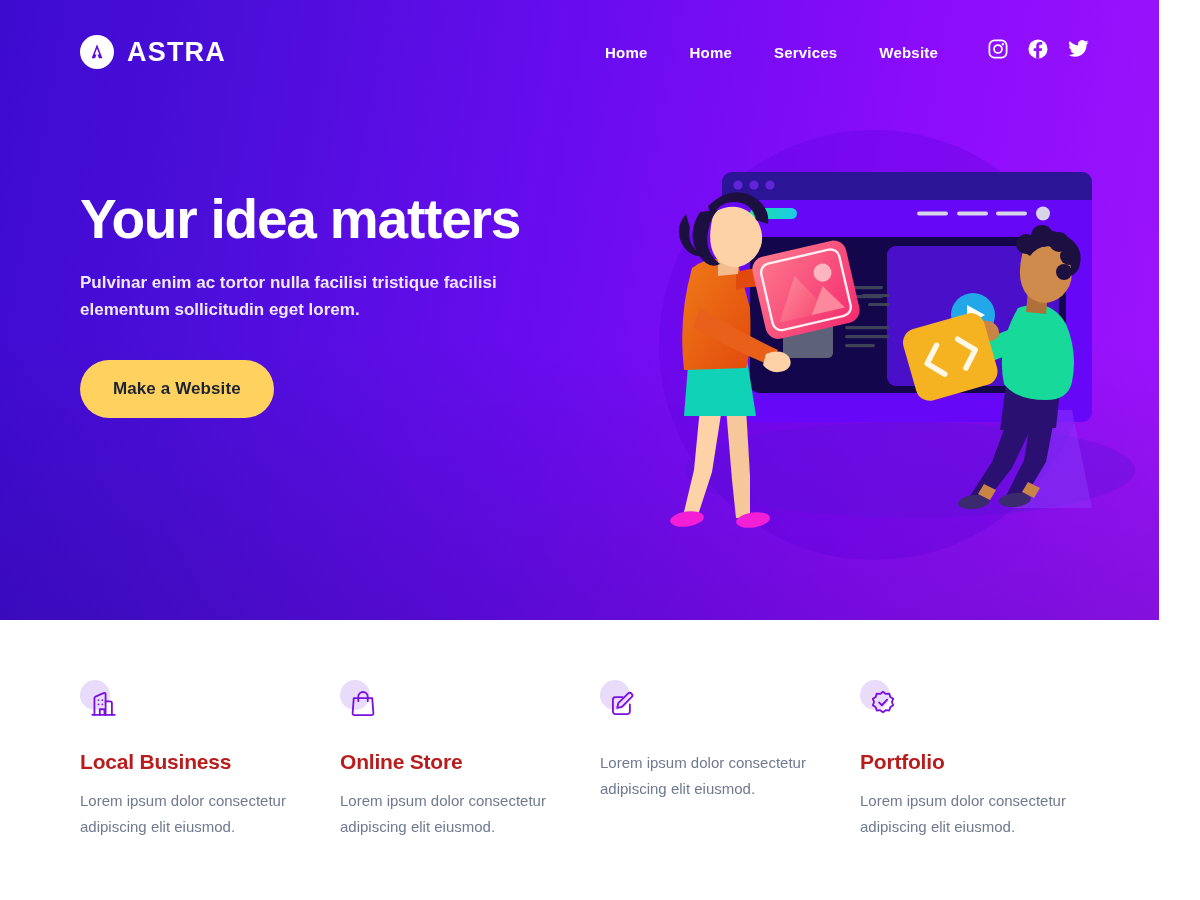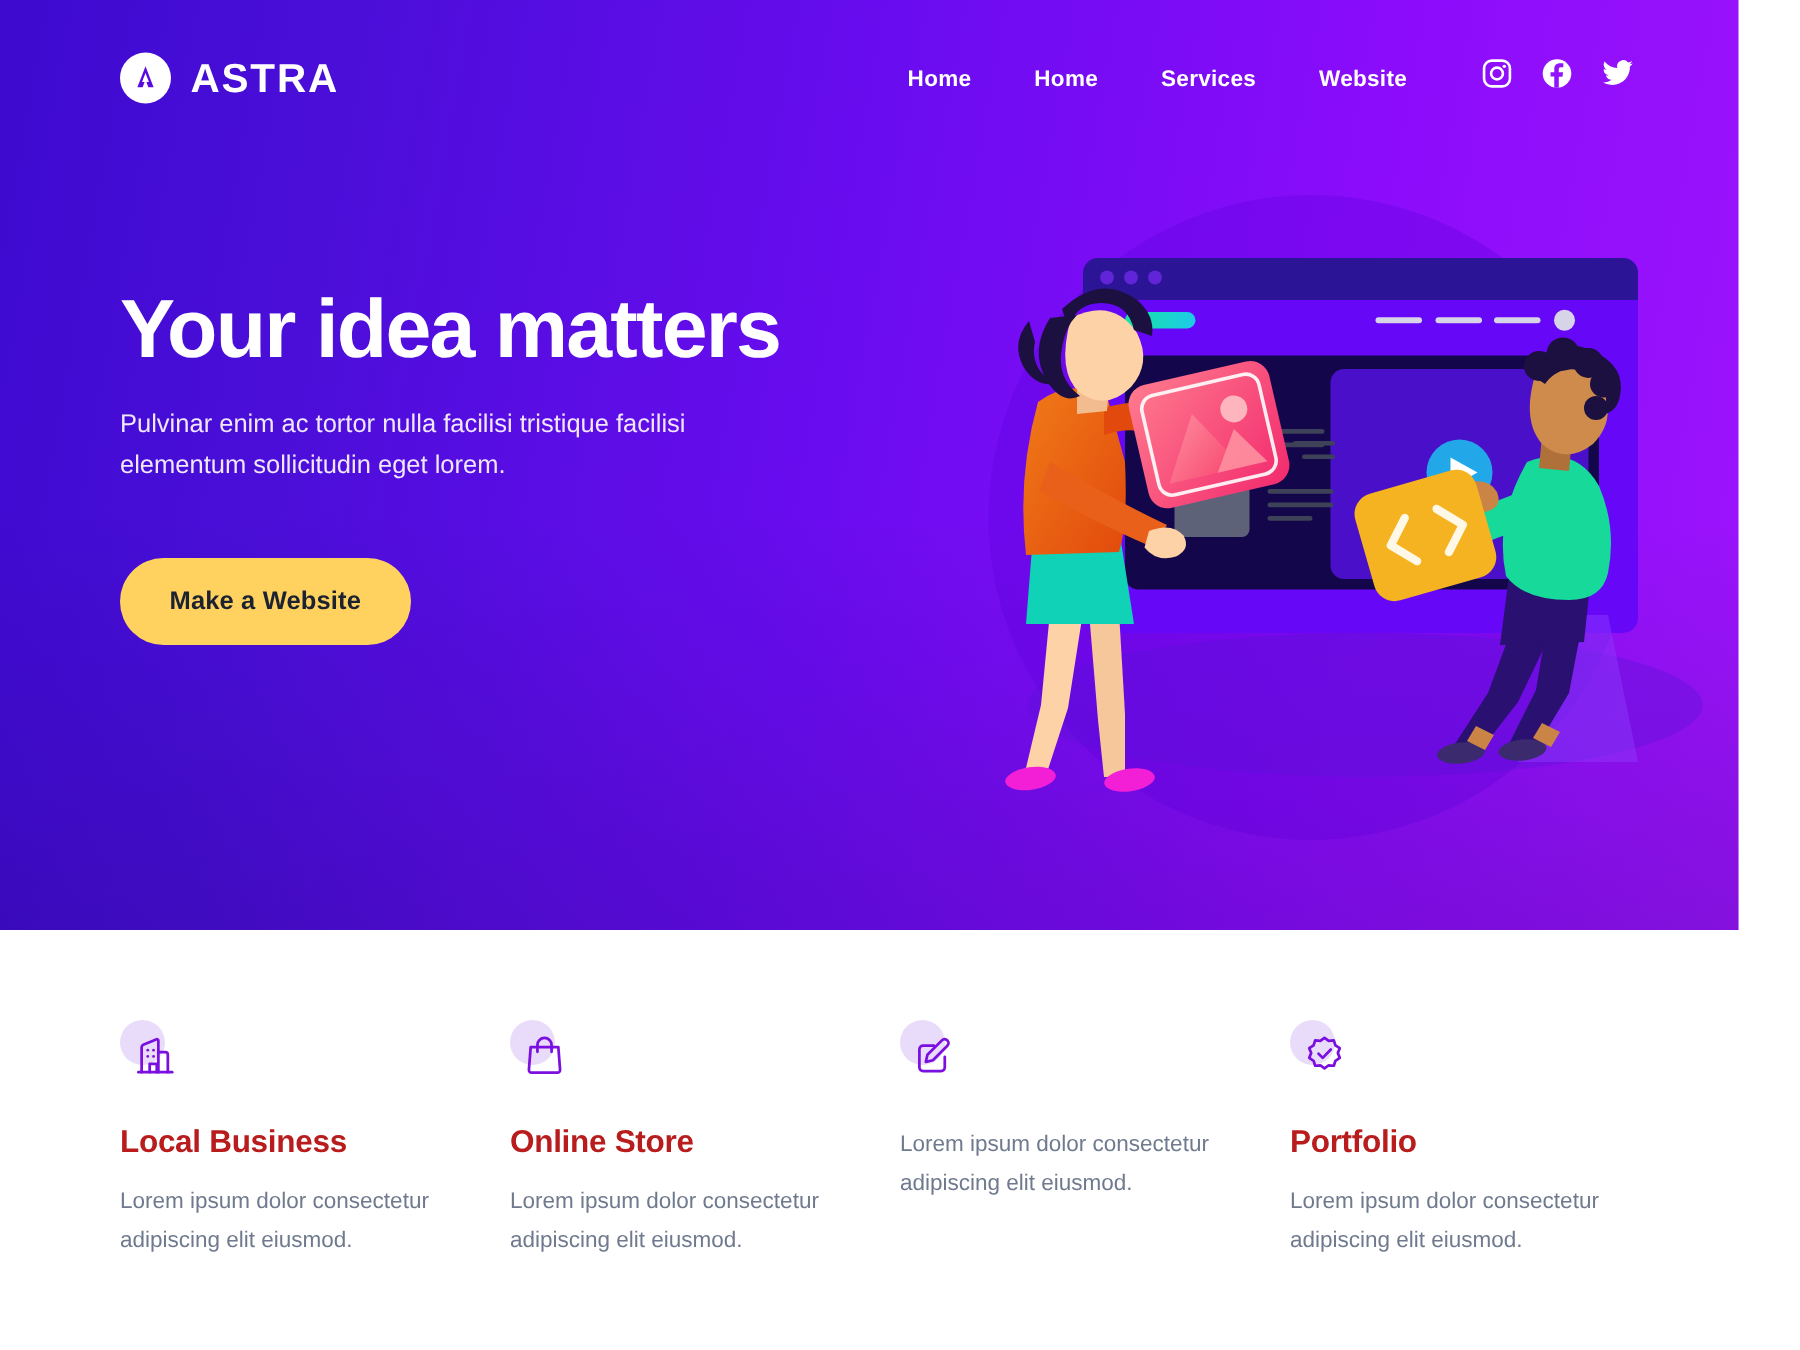--- a/index.html
+++ b/index.html
@@ -57,21 +57,21 @@
   
   .hero-copy {
     position:absolute; left:80px; top:190px; width:530px; z-index:10;
   }
   .hero-title {
     color:#fff; font-size:55px; line-height:1.06; font-weight:bold;
     letter-spacing:-1.2px; margin-bottom:22px;
   }
   .hero-sub {
     color:#f0e7fd; font-size:17px; line-height:1.58; max-width:430px;
-    margin-bottom:48px; font-weight:normal;
+    margin-bottom:36px; font-weight:bold;
   }
   .hero-cta {
     display:inline-block; background:#ffd260; color:#1c2230;
     font-size:17px; font-weight:bold; border:none; border-radius:40px;
     padding:19px 33px; cursor:pointer; letter-spacing:0.1px;
   }
 
   
   .illus { position:absolute; left:640px; top:140px; width:520px; height:420px; z-index:8; }
   .illus svg { display:block; }

